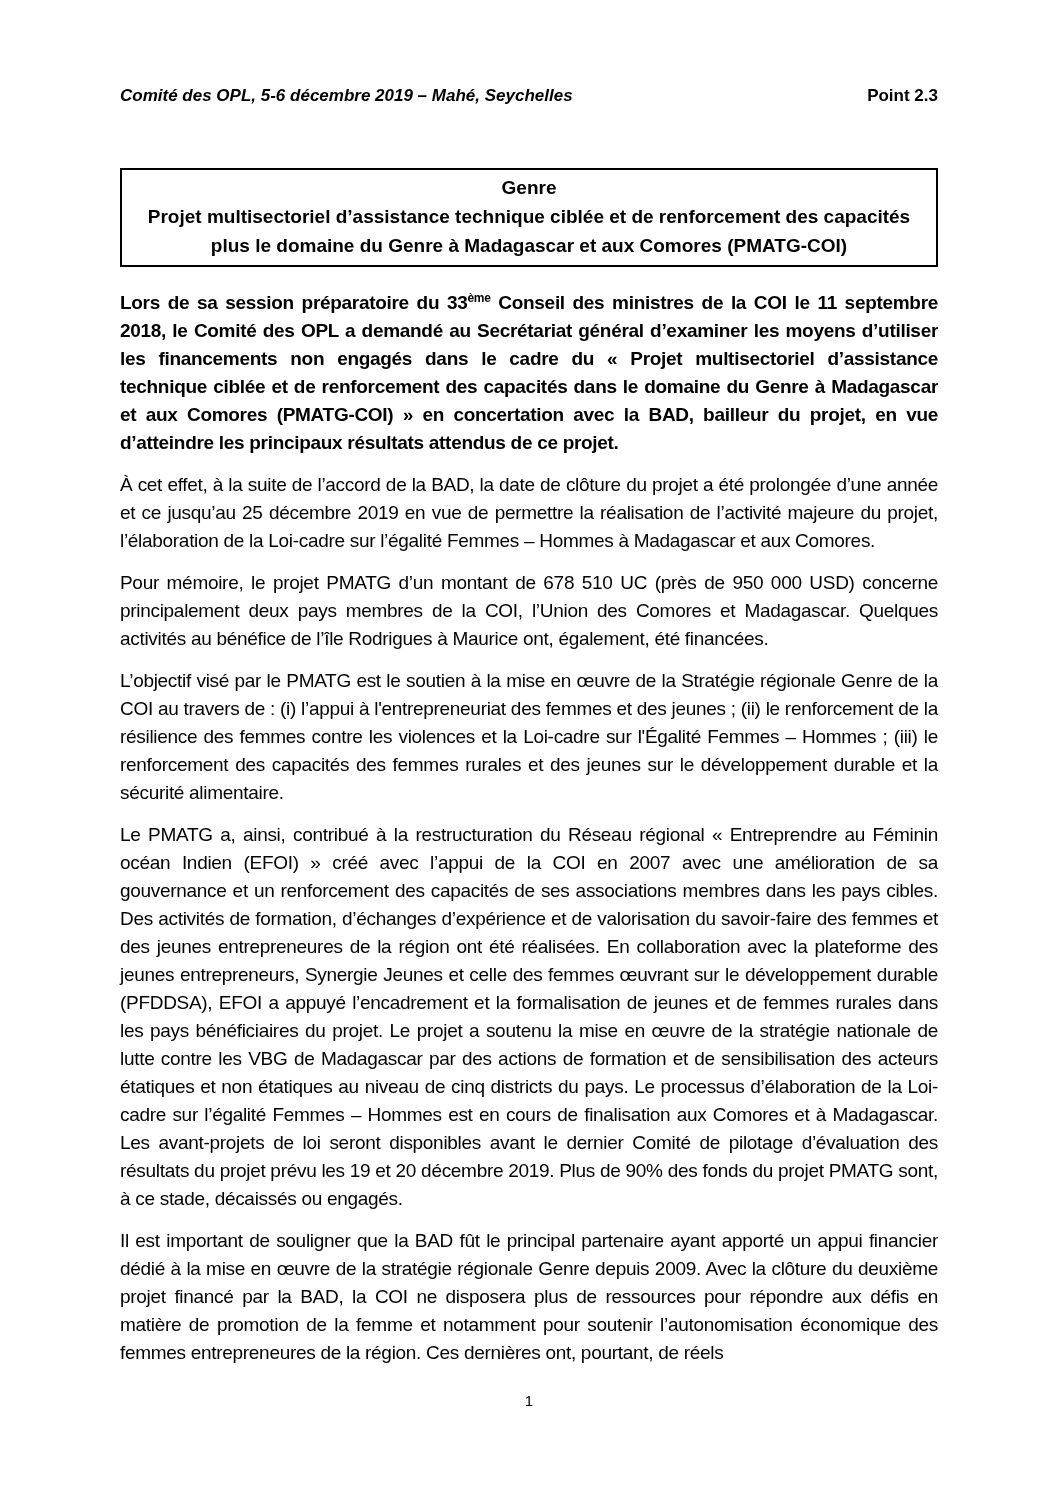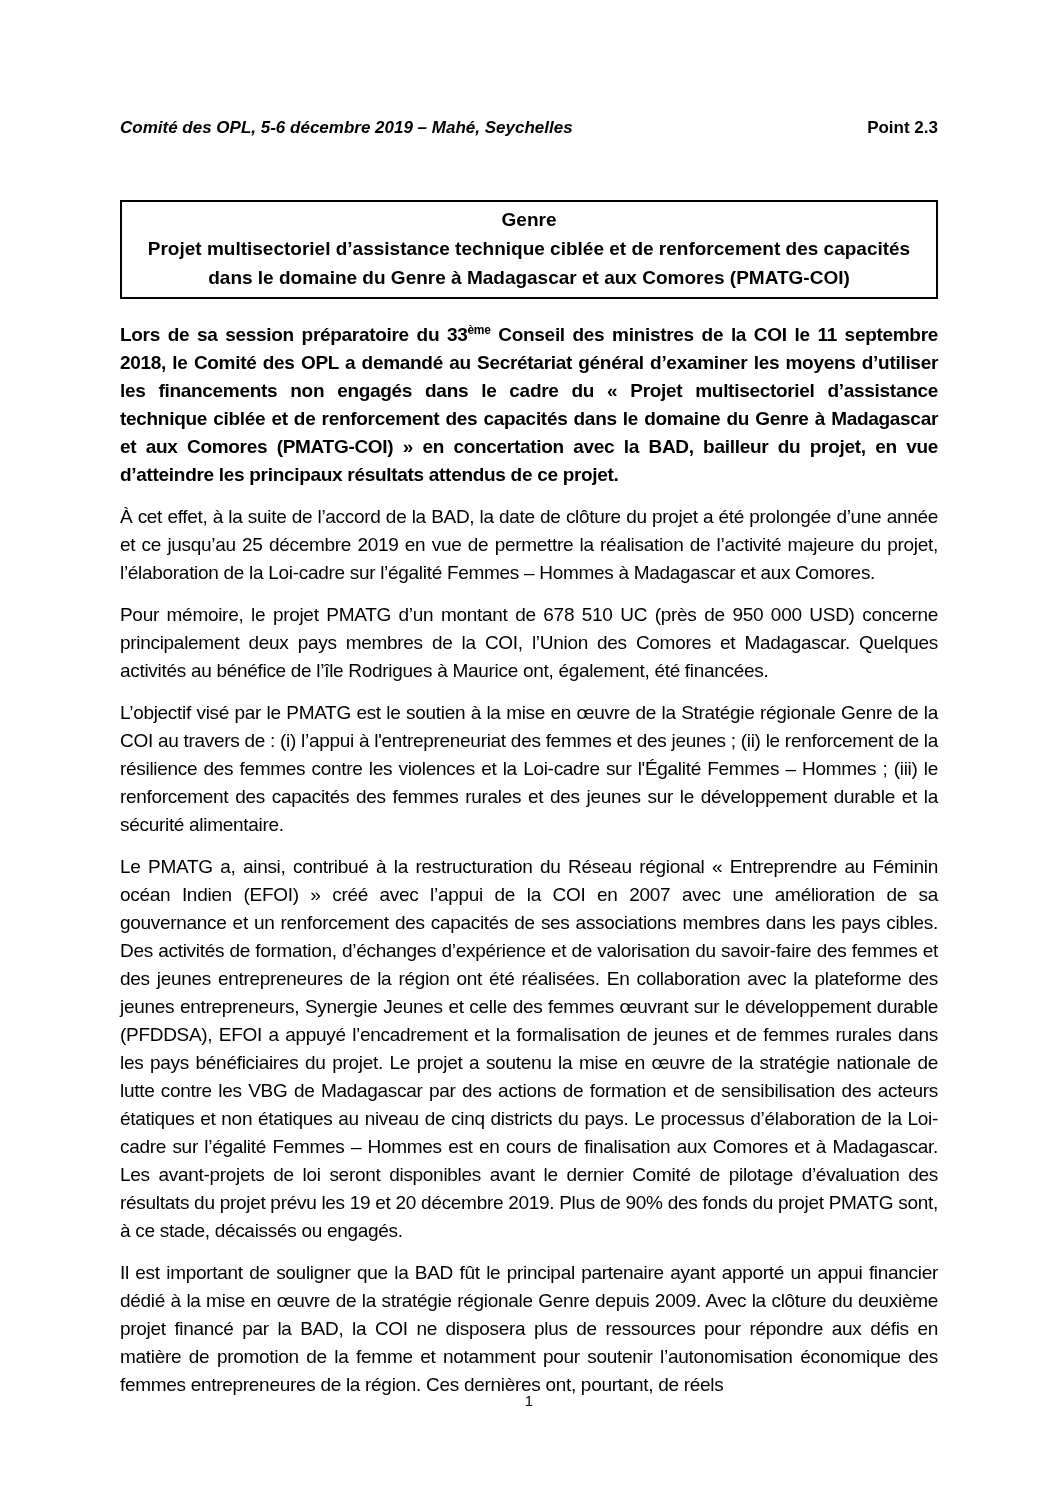--- a/index.html
+++ b/index.html
@@ -5,21 +5,21 @@
   * { box-sizing: border-box; }
   html, body { margin: 0; padding: 0; background: #ffffff; }
   .page {
     position: relative;
     width: 1058px;
     height: 1497px;
     margin: 0 auto;
     background: #ffffff;
     color: #000000;
     font-family: "Liberation Sans", sans-serif;
-    padding: 70px 120px 0 120px;
+    padding: 38px 120px 0 120px;
     overflow: hidden;
   }
   .header {
     display: flex;
     justify-content: space-between;
     align-items: baseline;
     font-size: 17px;
     font-weight: bold;
   }
   .header-left { font-style: italic; }
@@ -61,21 +61,21 @@
 
 <div class="page">
 
   <div class="header">
     <span class="header-left">Comité des OPL, 5-6 décembre 2019 – Mahé, Seychelles</span>
     <span class="header-right">Point 2.3</span>
   </div>
 
   <div class="title-box">
     <div>Genre</div>
-    <div>Projet multisectoriel d’assistance technique ciblée et de renforcement des capacités dans le domaine du Genre à Madagascar et aux Comores (PMATG-COI)</div>
+    <div>Projet multisectoriel d’assistance technique ciblée et de renforcement des capacités plus le domaine du Genre à Madagascar et aux Comores (PMATG-COI)</div>
   </div>
 
   <div class="body-text">
 
     <p class="bold-para">
       <span>Lors de sa session préparatoire du 33</span><sup class="ord">ème</sup><span> Conseil des ministres de la COI le 11 septembre 2018, le Comité des OPL a demandé au Secrétariat général d’examiner les moyens d’utiliser les financements non engagés dans le cadre du « Projet multisectoriel d’assistance technique ciblée et de renforcement des capacités dans le domaine du Genre à Madagascar et aux Comores (PMATG-COI) » en concertation avec la BAD, bailleur du projet, en vue d’atteindre les principaux résultats attendus de ce projet.</span>
     </p>
 
     <p>À cet effet, à la suite de l’accord de la BAD, la date de clôture du projet a été prolongée d’une année et ce jusqu’au 25 décembre 2019 en vue de permettre la réalisation de l’activité majeure du projet, l’élaboration de la Loi-cadre sur l’égalité Femmes – Hommes à Madagascar et aux Comores.</p>
 

